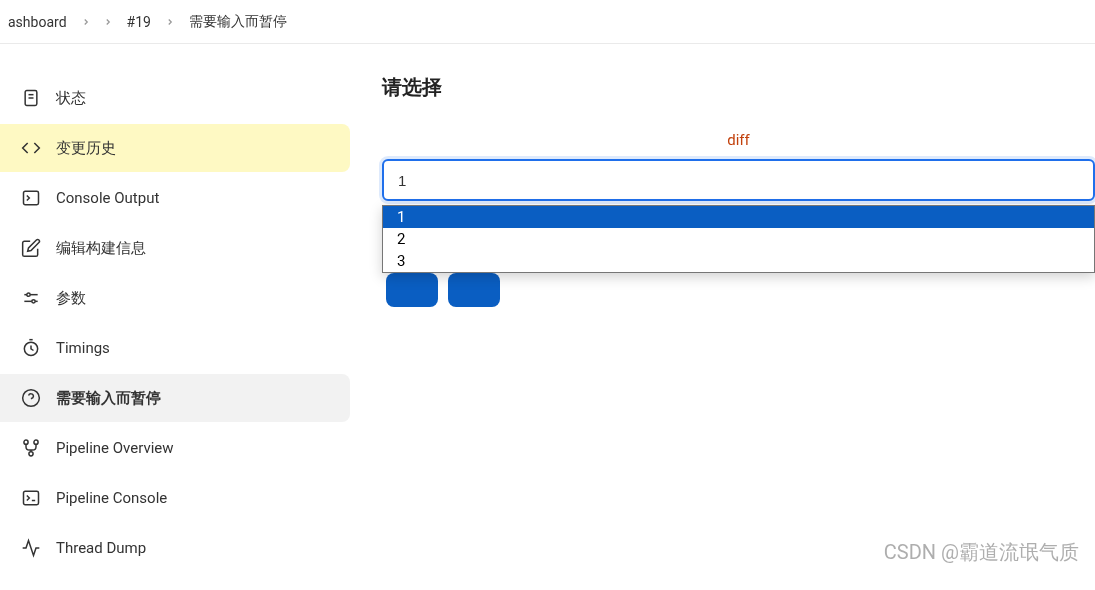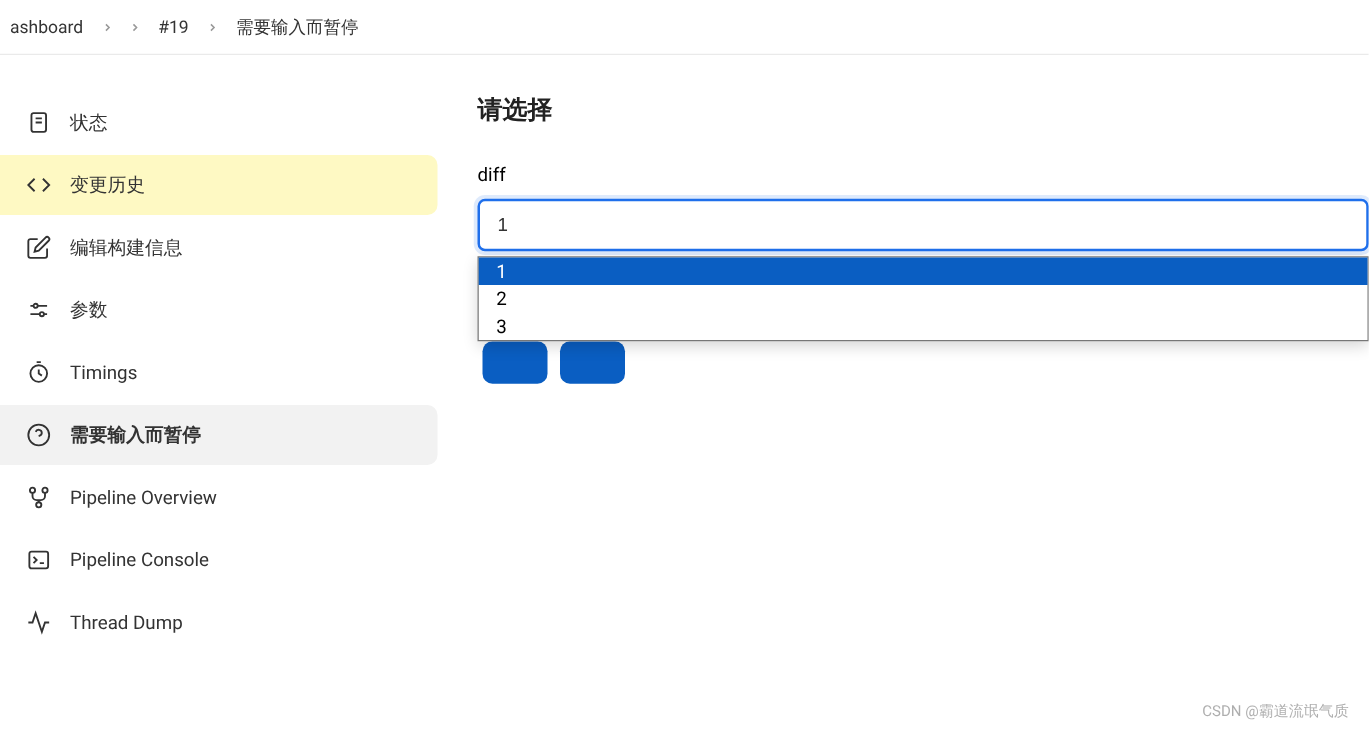--- a/index.html
+++ b/index.html
@@ -86,22 +86,23 @@
       position: relative;
     }
     .page-title {
       font-size: 20px;
       font-weight: 700;
       margin-bottom: 30px;
       color: #222;
     }
     .form-label {
       font-size: 15px;
-      color: #000000;
+      color: #c2410c;
       margin-bottom: 10px;
+      text-align: center;
     }
     .select-wrapper {
       position: relative;
       width: 100%;
     }
     .select-input {
       width: 100%;
       height: 42px;
       border: 2px solid #1f6feb;
       border-radius: 6px;
@@ -141,23 +142,23 @@
       z-index: 1;
     }
     .btn {
       background: #0a5ec2;
       border-radius: 8px;
       width: 52px;
       height: 34px;
     }
     .watermark {
       position: absolute;
-      bottom: 12px;
+      bottom: 24px;
       right: 16px;
-      font-size: 12px;
+      font-size: 20px;
       color: rgba(120,120,120,0.6);
       pointer-events: none;
     }
   </style>
 </head>
 <body>
 
 <div class="breadcrumb">
   <span class="breadcrumb-item">ashboard</span>
   <span class="breadcrumb-sep">
@@ -196,20 +197,29 @@
         <svg viewBox="0 0 24 24" fill="none" stroke="#333" stroke-width="1.8">
             <polyline points="16 18 22 12 16 6"></polyline>
             <polyline points="8 6 2 12 8 18"></polyline>
           </svg>
       </span>
       <span>变更历史</span>
     </div>
     <div class="sidebar-item">
       <span class="sidebar-icon">
         <svg viewBox="0 0 24 24" fill="none" stroke="#333" stroke-width="1.8">
+            <rect x="3" y="4" width="18" height="16" rx="2"></rect>
+            <polyline points="7 9 10 12 7 15"></polyline>
+          </svg>
+      </span>
+      <span>Console Output</span>
+    </div>
+    <div class="sidebar-item">
+      <span class="sidebar-icon">
+        <svg viewBox="0 0 24 24" fill="none" stroke="#333" stroke-width="1.8">
             <path d="M11 4H4a2 2 0 0 0-2 2v14a2 2 0 0 0 2 2h14a2 2 0 0 0 2-2v-7"></path>
             <path d="M18.5 2.5a2.121 2.121 0 0 1 3 3L12 15l-4 1 1-4 9.5-9.5z"></path>
           </svg>
       </span>
       <span>编辑构建信息</span>
     </div>
     <div class="sidebar-item">
       <span class="sidebar-icon">
         <svg viewBox="0 0 24 24" fill="none" stroke="#333" stroke-width="1.8">
             <line x1="4" y1="8" x2="20" y2="8"></line>

